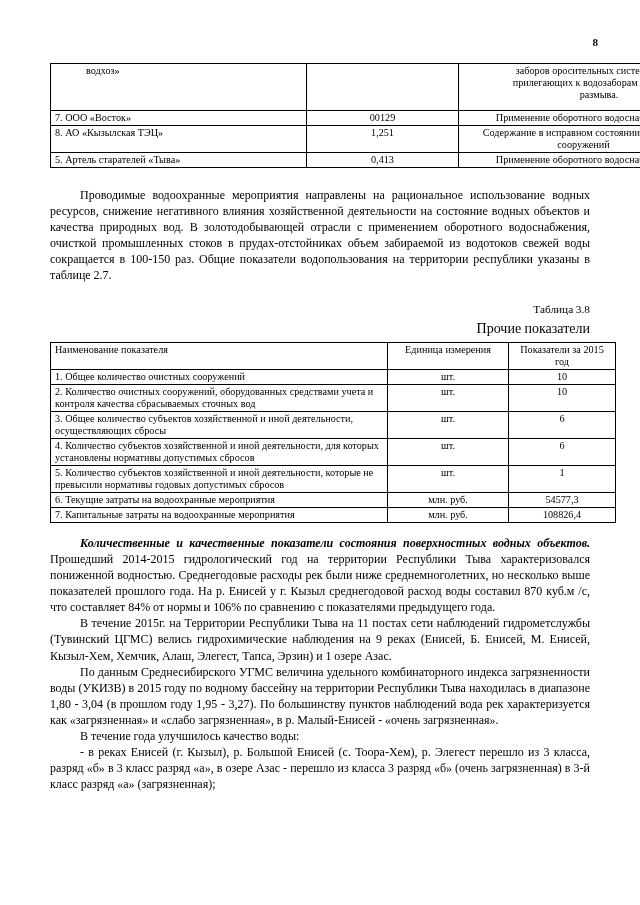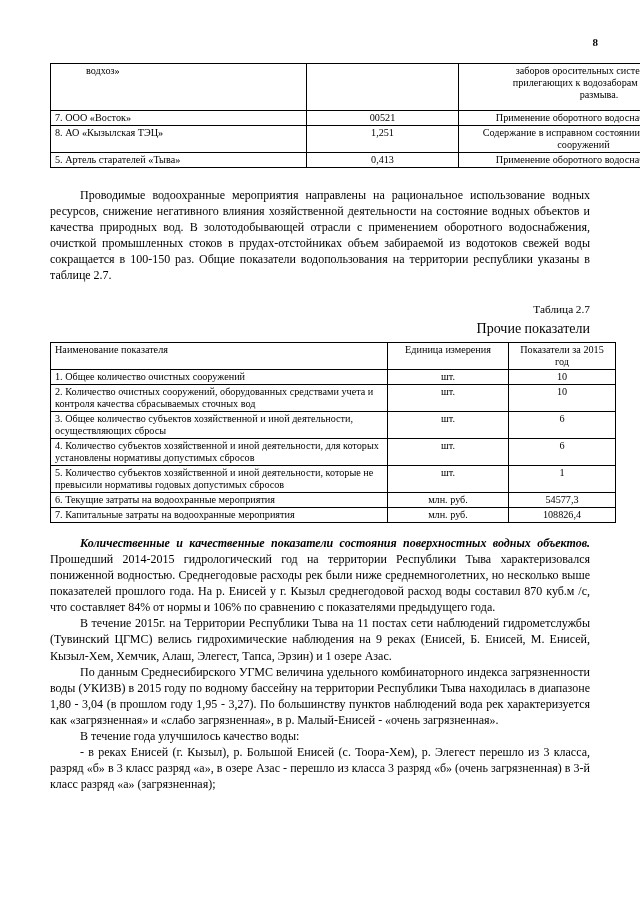--- a/index.html
+++ b/index.html
@@ -106,21 +106,21 @@
 
     <table class="t1">
       <tbody>
         <tr>
           <td class="c1 tall">водхоз»</td>
           <td class="c2 tall"></td>
           <td class="c3 tall">заборов оросительных систем, защита прилегающих к водозаборам берегов от размыва.</td>
         </tr>
         <tr>
           <td class="c1">7. ООО «Восток»</td>
-          <td class="c2">00521</td>
+          <td class="c2">00129</td>
           <td class="c3">Применение оборотного водоснабжения</td>
         </tr>
         <tr>
           <td class="c1">8. АО «Кызылская ТЭЦ»</td>
           <td class="c2">1,251</td>
           <td class="c3">Содержание в исправном состоянии очистных сооружений</td>
         </tr>
         <tr>
           <td class="c1">5. Артель старателей «Тыва»</td>
           <td class="c2">0,413</td>
@@ -128,21 +128,21 @@
         </tr>
       </tbody>
     </table>
 
     <div class="spacer-lg"></div>
 
     <p>Проводимые водоохранные мероприятия направлены на рациональное использование водных ресурсов, снижение негативного влияния хозяйственной деятельности на состояние водных объектов и качества природных вод. В золотодобывающей отрасли с применением оборотного водоснабжения, очисткой промышленных стоков в прудах-отстойниках объем забираемой из водотоков свежей воды сокращается в 100-150 раз. Общие показатели водопользования на территории республики указаны в таблице 2.7.</p>
 
     <div class="spacer-lg"></div>
 
-    <p class="tbl-caption-right">Таблица 2.7</p>
+    <p class="tbl-caption-right">Таблица 3.8</p>
     <div class="spacer-xs"></div>
     <p class="tbl-caption-center">Прочие показатели</p>
     <div class="spacer-xs"></div>
 
     <table class="t2">
       <thead>
         <tr>
           <td class="c1">Наименование показателя</td>
           <td class="c2">Единица измерения</td>
           <td class="c3">Показатели за 2015 год</td>

